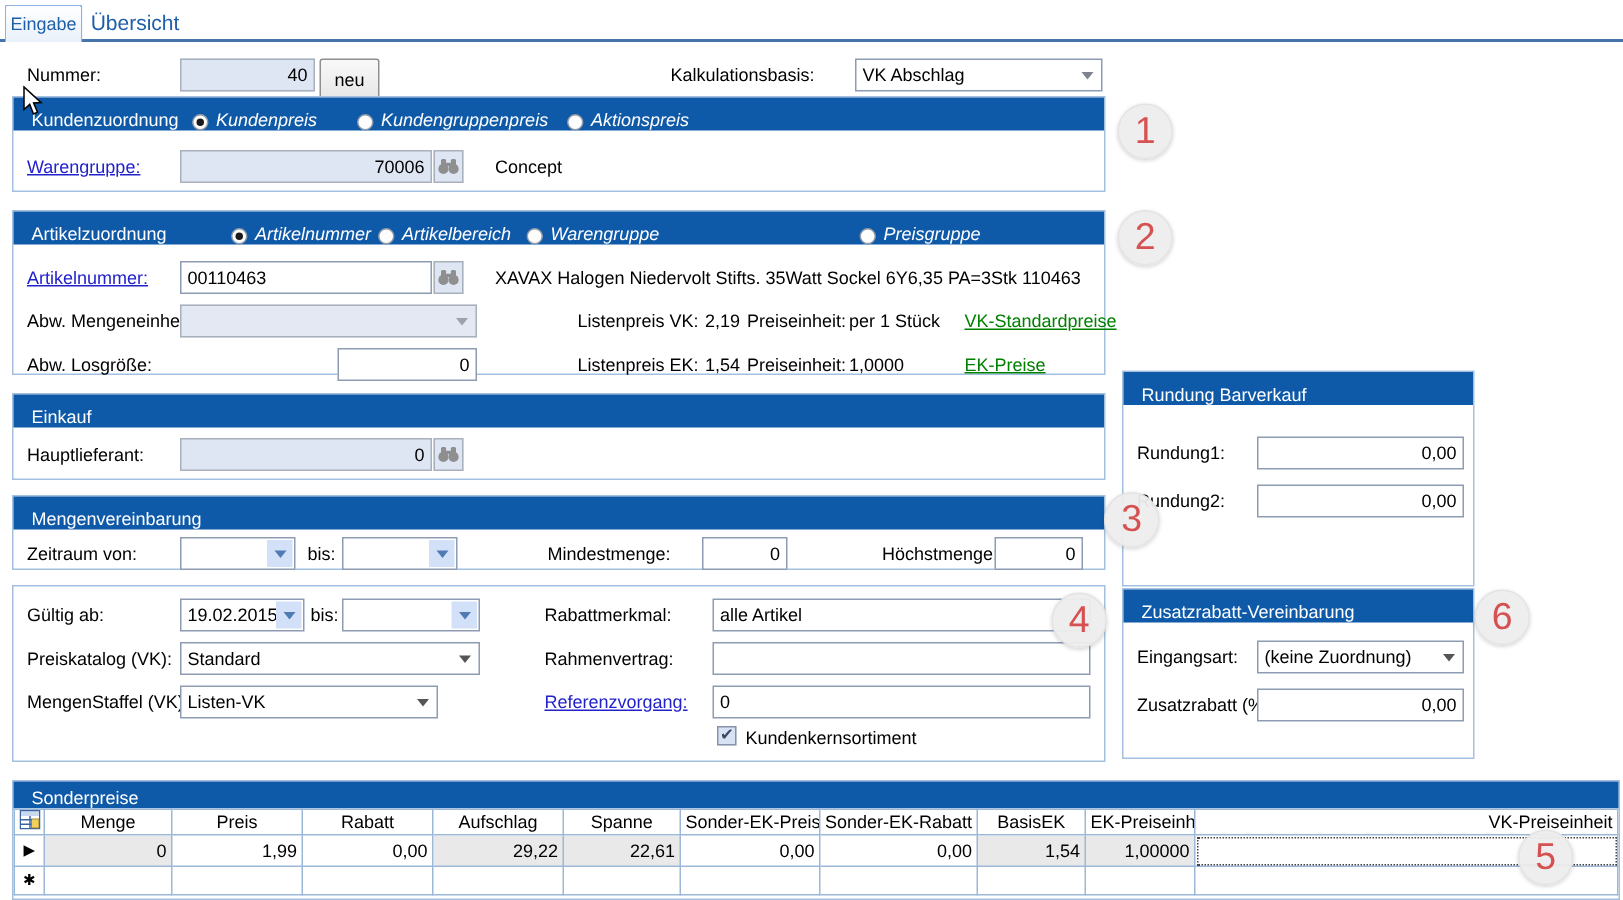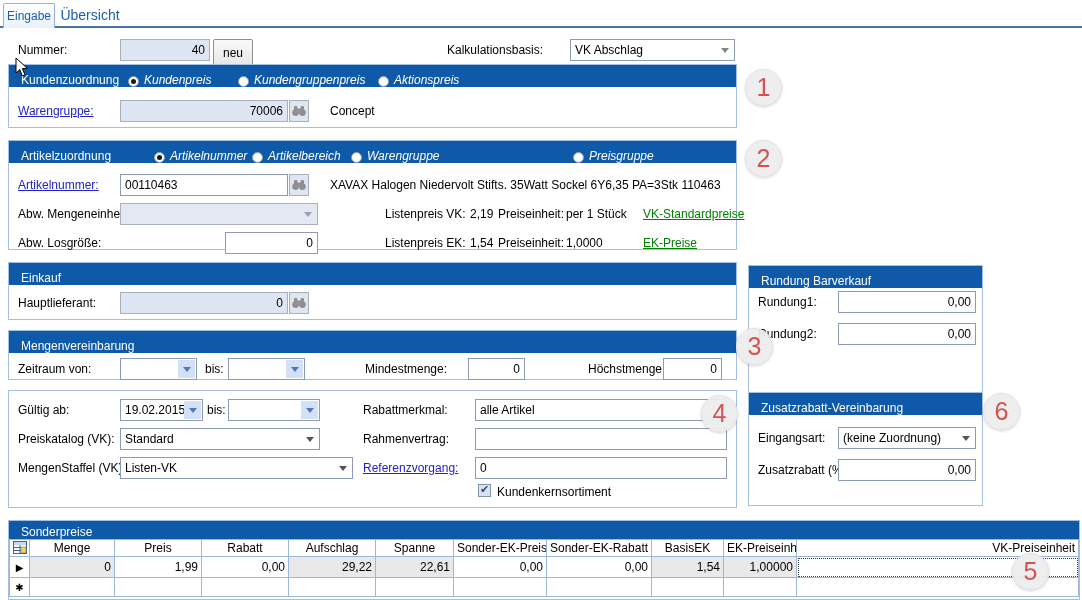--- a/index.html
+++ b/index.html
@@ -166,21 +166,21 @@
 <div class="binoc" style="left:289px;top:292px">
   <svg width="16" height="12" viewBox="0 0 16 12">
       <rect x="3" y="1" width="3.4" height="5" rx="1" fill="#8f8f8f"></rect>
       <rect x="9.6" y="1" width="3.4" height="5" rx="1" fill="#8f8f8f"></rect>
       <rect x="6" y="3.5" width="4" height="2.4" fill="#8f8f8f"></rect>
       <circle cx="4.6" cy="7.6" r="3.4" fill="#8f8f8f"></circle>
       <circle cx="11.4" cy="7.6" r="3.4" fill="#8f8f8f"></circle>
     </svg>
 </div>
 
-<div class="gb" style="left:748px;top:265px;width:235px;height:144px">
+<div class="gb" style="left:748px;top:247px;width:235px;height:144px">
   <div class="gbh">
     <span>Rundung Barverkauf</span>
   </div>
 </div>
 <span class="lbl" style="left:758px;top:295px">Rundung1:</span>
 <div class="tb ra" style="left:838px;top:291px;width:138px">0,00</div>
 <span class="lbl" style="left:758px;top:327px">Rundung2:</span>
 <div class="tb ra" style="left:838px;top:323px;width:138px">0,00</div>
 
 <div class="gb" style="left:8px;top:330px;width:729px;height:50px">
@@ -226,21 +226,21 @@
 <div class="combo" style="left:120px;top:428px;width:200px">
   <span>Standard</span>
   <span class="arr">
       <span class="tri"></span>
     </span>
 </div>
 <span class="lbl" style="left:363px;top:432px">Rahmenvertrag:</span>
 <div class="tb" style="left:475px;top:428px;width:252px"></div>
 
 <span class="lbl" style="left:18px;top:461px">MengenStaffel (VK):</span>
-<div class="combo" style="left:120px;top:457px;width:233px">
+<div class="combo" style="left:120px;top:457px;width:172px">
   <span>Listen-VK</span>
   <span class="arr">
       <span class="tri"></span>
     </span>
 </div>
 <span class="link" style="left:363px;top:461px">Referenzvorgang:</span>
 <div class="tb" style="left:475px;top:457px;width:252px">0</div>
 
 <span class="checkbox" style="left:478px;top:484px"></span>
 <span class="lbl" style="left:497px;top:485px">Kundenkernsortiment</span>

